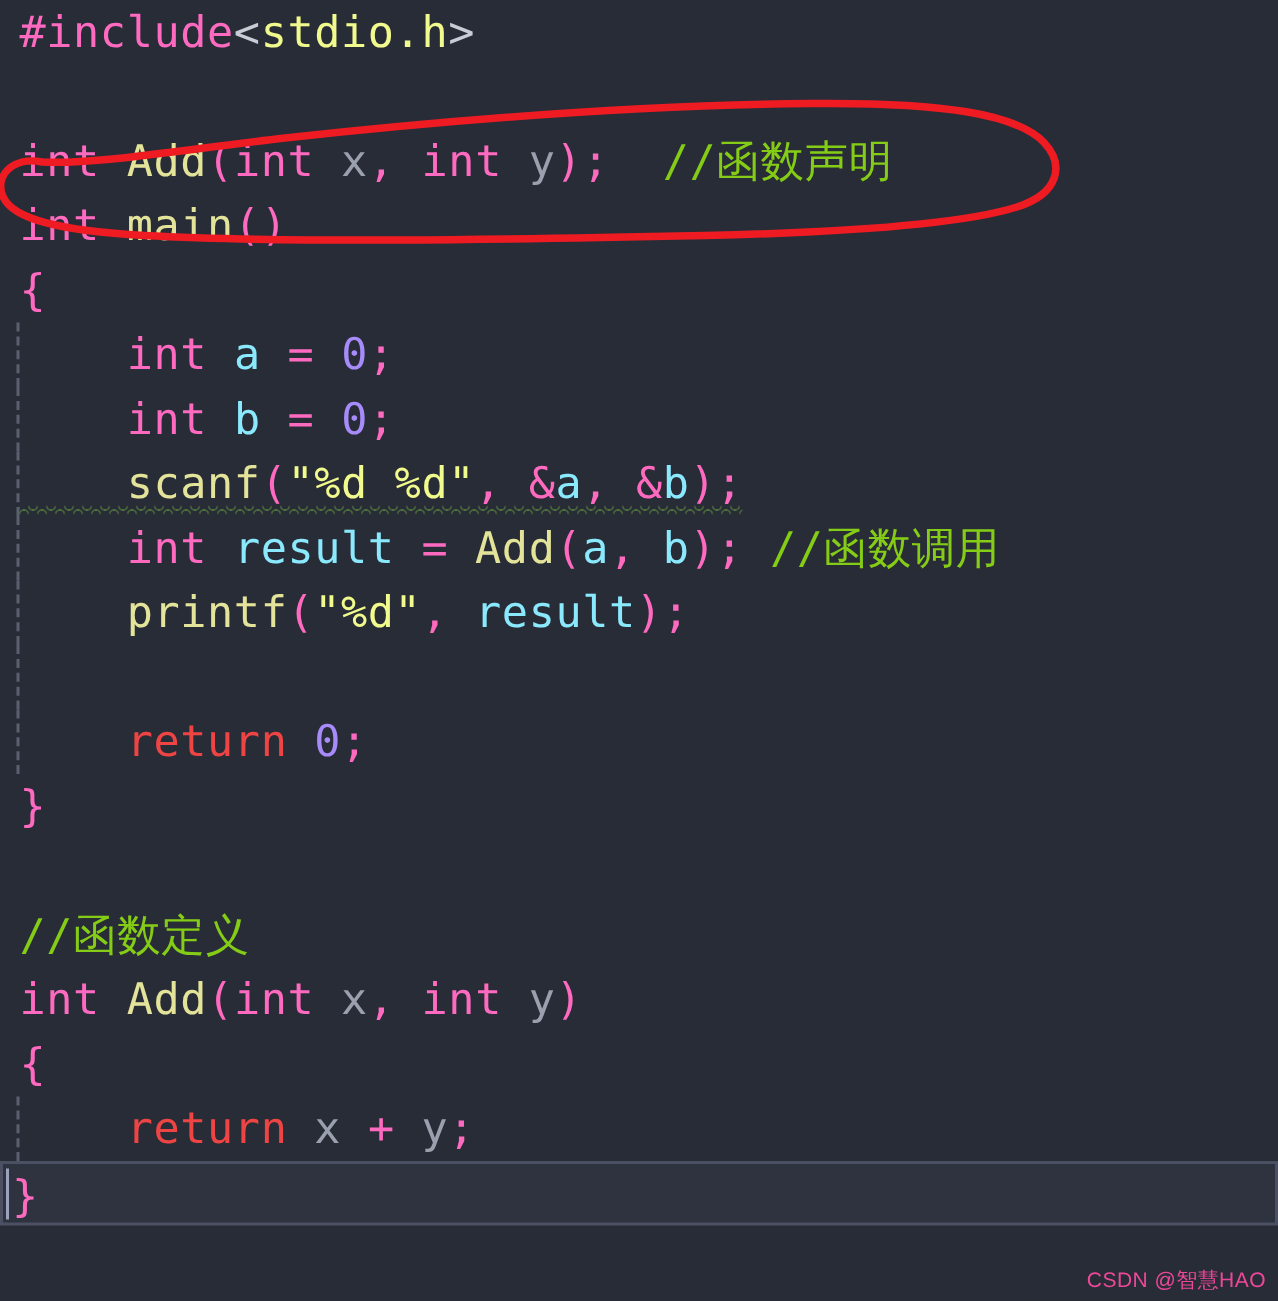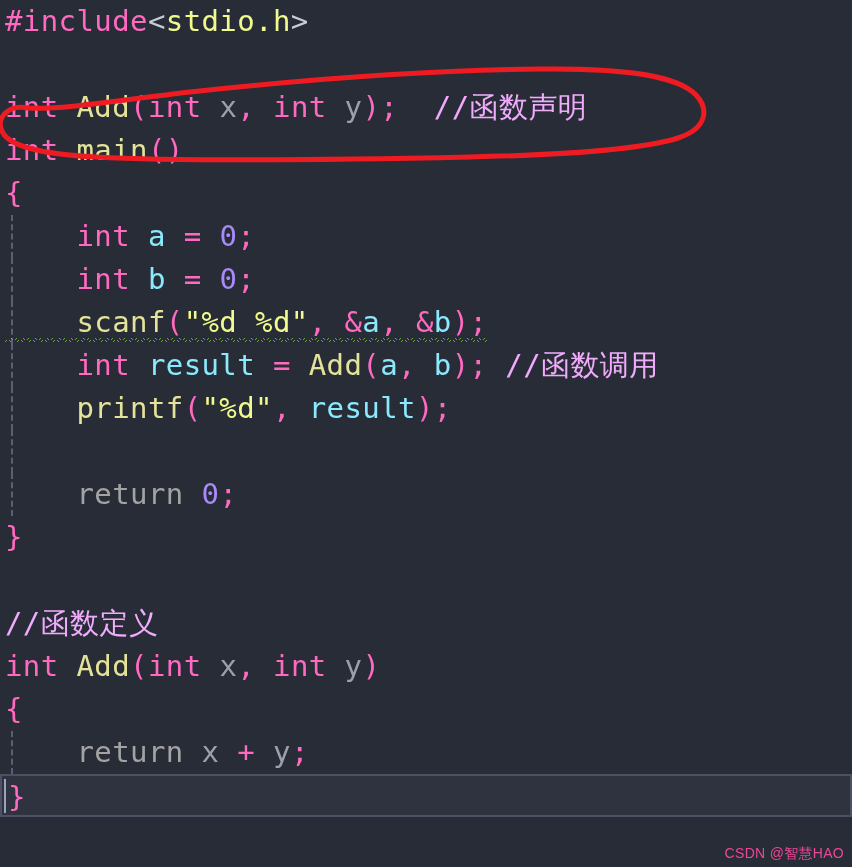--- a/index.html
+++ b/index.html
@@ -25,21 +25,21 @@
     width: 852px;
     height: 867px;
     font-size: 29px;
     line-height: 43px;
     letter-spacing: 0.4px;
     white-space: pre;
   }
   .ln {
     position: relative;
     height: 43px;
-    padding-left: 5px;
+    padding-left: 13px;
     box-sizing: border-box;
   }
 
   
   .ln.current {
     background: #2f333f;
     border-top: 2px solid #4b5163;
     border-bottom: 2px solid #4b5163;
     border-left: 2px solid #4b5163;
     border-right: 2px solid #4b5163;
@@ -66,22 +66,22 @@
 
   
   .kw   { color: #ff6ac1; }   
   .pre  { color: #ff6ac1; }
   .fn   { color: #e3e39a; }   
   .str  { color: #f1fa8c; }   
   .var  { color: #8be9fd; }   
   .num  { color: #a78bfa; }   
   .param{ color: #9aa0ad; }   
   .ang  { color: #c8ccd4; }   
-  .cmt  { color: #f0abfc; text-align: right; }   
-  .ret  { color: #a3a3a3; }   
+  .cmt  { color: #84cc16; text-align: right; }   
+  .ret  { color: #ef4444; }   
 
   
   .squiggle {
     position: relative;
     text-decoration: none;
   }
   .squiggle::after {
     content: "";
     position: absolute;
     left: 0;

